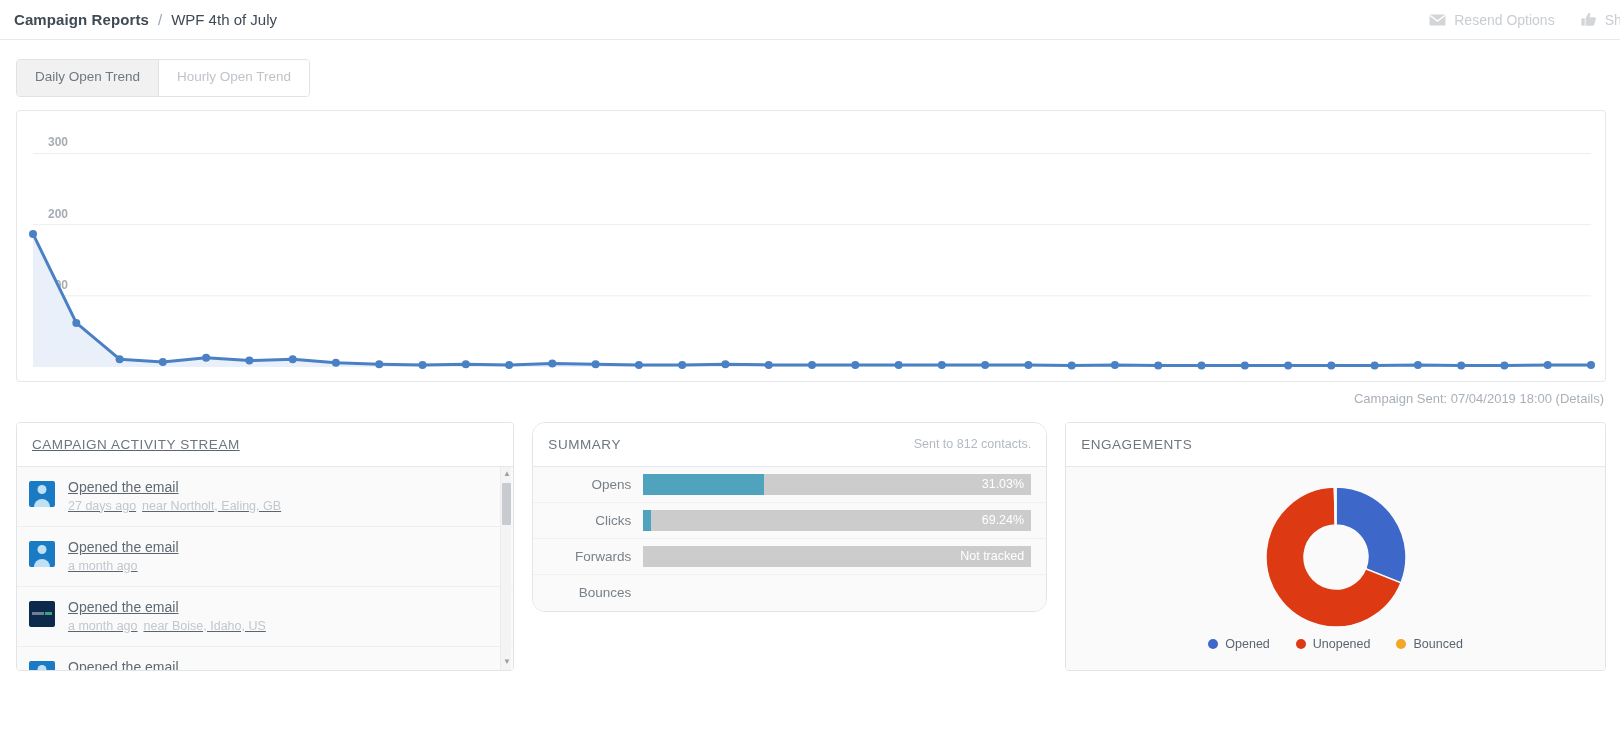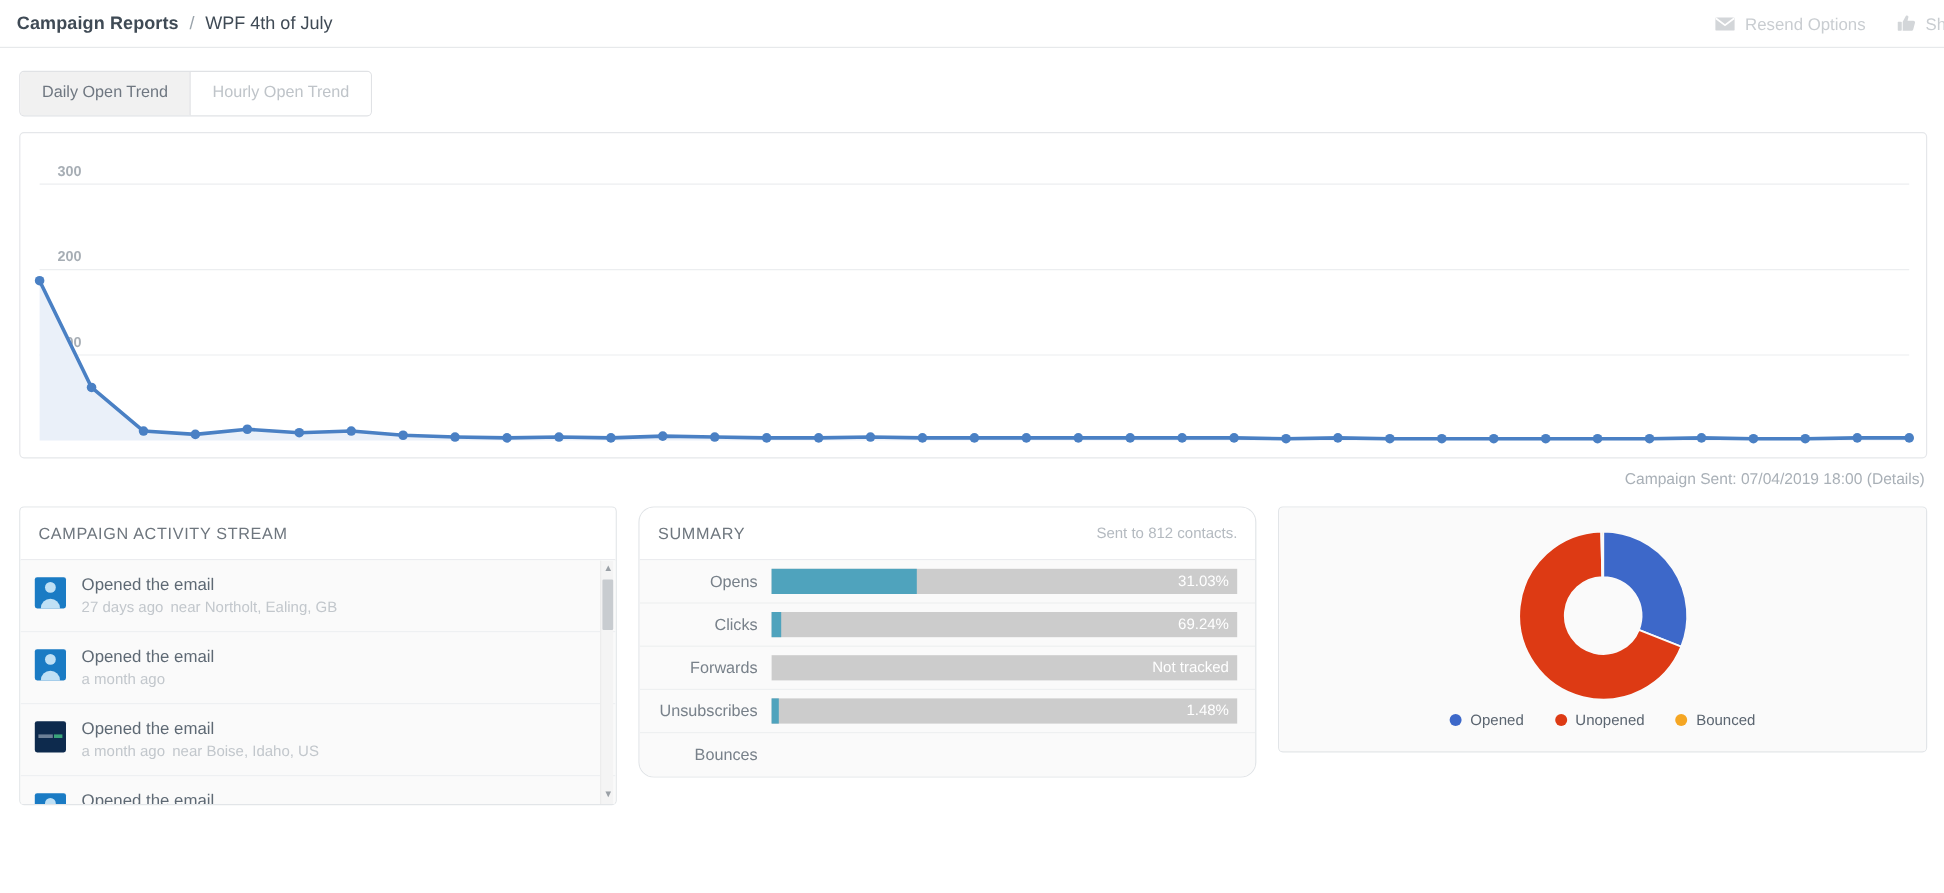--- a/index.html
+++ b/index.html
@@ -87,21 +87,21 @@
     gap: 18px;
     padding: 16px 14px 0 16px;
     align-items: flex-start;
   }
   .panel {
     background: #fff;
     border: 1px solid #e2e5e8;
     border-radius: 4px;
     overflow: hidden;
   }
-  .panel-activity { width: 516px; }
+  .panel-activity { width: 516px; text-decoration: underline; }
   .panel-summary  { width: 533px; border-radius: 13px; }
   .panel-engage   { width: 560px; }
 
   .panel-head {
     height: 44px;
     display: flex; align-items: center;
     justify-content: space-between;
     padding: 0 15px;
     border-bottom: 1px solid #e6e8eb;
     background: #fff;
@@ -384,33 +384,29 @@
           </div>
         </div>
         <div class="sum-row">
           <div class="sum-label">Forwards</div>
           <div class="bar-track" style="background: rgb(204, 204, 204);">
             <div class="bar-fill" style="width: 0%; background: rgb(79, 163, 189);"></div>
             <div class="bar-val">Not tracked</div>
           </div>
         </div>
         <div class="sum-row">
-          <div class="sum-label">Unsubscribes</div>
-          <div class="bar-track" style="background: rgb(204, 204, 204);">
-            <div class="bar-fill" style="width: 1.48%; background: rgb(79, 163, 189);"></div>
-            <div class="bar-val">1.48%</div>
-          </div>
-        </div>
-        <div class="sum-row">
           <div class="sum-label">Bounces</div>
         </div>
       </div>
   </div>
 
   <div class="panel panel-engage">
+    <div class="panel-head">
+      <span class="panel-title">ENGAGEMENTS</span>
+    </div>
     <div class="engage-body">
       <svg class="donut" id="donut-svg" width="260" height="152" viewBox="0 0 260 152">
           <path d="M 130 8 A 70 70 0 0 1 195.03566552635328 103.89135395347847 L 159.73058995490436 89.83604752159016 A 32 32 0 0 0 130 46 Z" fill="#3d68c9" stroke="#fafafa" stroke-width="1.5"></path>
           <path d="M 195.03566552635328 103.89135395347847 A 70 70 0 1 1 128.37280158716635 8.018915231862323 L 129.2561378684189 46.00864696313706 A 32 32 0 1 0 159.73058995490436 89.83604752159016 Z" fill="#dd3a14" stroke="#fafafa" stroke-width="1.5"></path>
           <path d="M 128.37280158716635 8.018915231862323 A 70 70 0 0 1 129.99999999999991 8 L 129.99999999999997 46 A 32 32 0 0 0 129.2561378684189 46.00864696313706 Z" fill="#f5a623" stroke="#fafafa" stroke-width="1.5"></path>
         </svg>
       <div class="legend" id="donut-legend">
           <div class="legend-item">
             <span class="legend-dot" style="background: rgb(61, 104, 201);"></span>
             <span class="legend-label">Opened</span>

